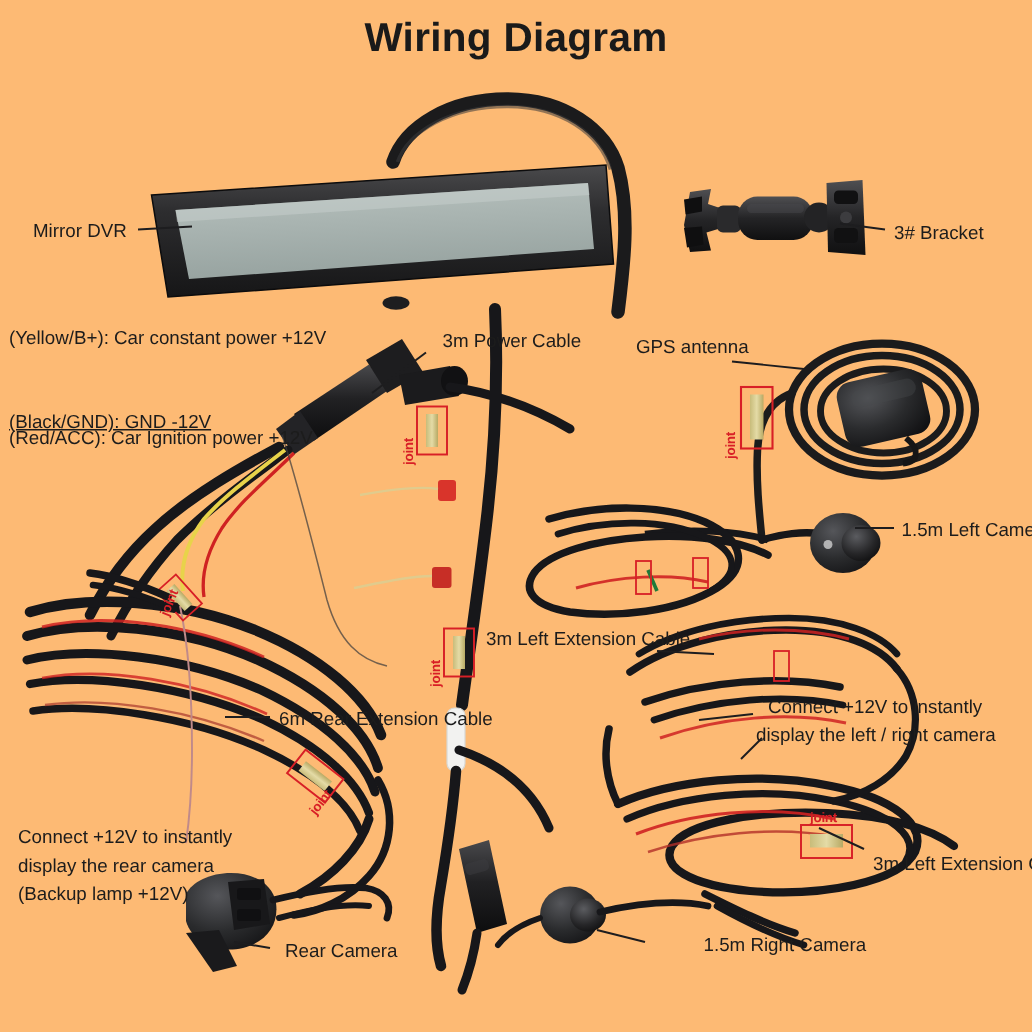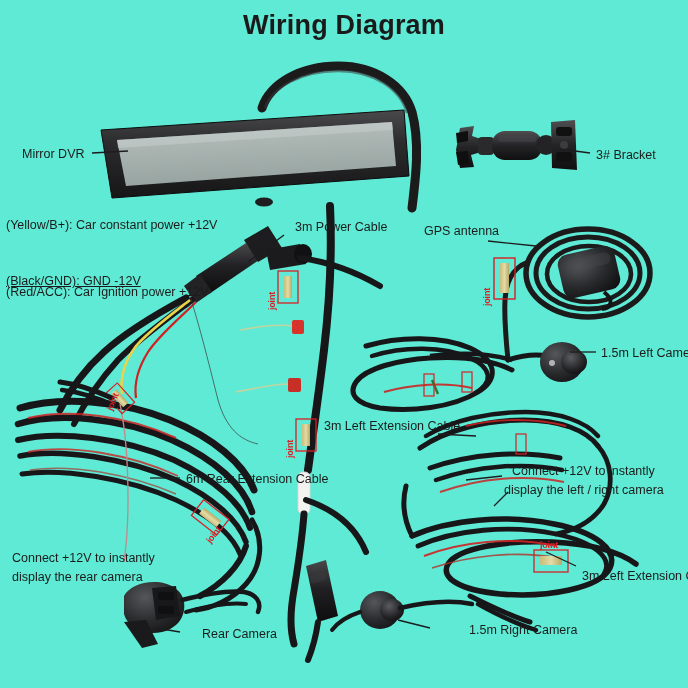--- a/index.html
+++ b/index.html
@@ -5,21 +5,21 @@
 <style>
   html, body {
     margin: 0;
     padding: 0;
     background: #ffffff;
   }
   #page {
     position: relative;
     width: 688px;
     height: 688px;
-    background: #5eead4;
+    background: #fdba74;
     overflow: hidden;
     font-family: "Liberation Sans", sans-serif;
     -webkit-font-smoothing: antialiased;
   }
   #diagram-svg {
     position: absolute;
     left: 0; top: 0;
     width: 688px;
     height: 688px;
   }
@@ -320,22 +320,23 @@
 
   <div class="lbl" style="left:582px; top:567px;">3m Left Extension Cable</div>
 
   <div class="lbl" style="left:186px; top:470px;">6m Rear Extension Cable</div>
 
   <div class="lbl" style="left:512px; top:462px;">Connect +12V to instantly</div>
   <div class="lbl" style="left:504px; top:481px;">display the left / right camera</div>
 
   <div class="lbl" style="left:12px; top:549px;">Connect +12V to instantly</div>
   <div class="lbl" style="left:12px; top:568px;">display the rear camera</div>
-
-  <div class="lbl" style="left:190px; top:625px;margin-left:12px;">Rear Camera</div>
+  <div class="lbl" style="left:12px; top:587px;">(Backup lamp +12V)</div>
+
+  <div class="lbl" style="left:190px; top:625px;">Rear Camera</div>
 
   <div class="lbl" style="left:438px; top:621px;margin-left:31px;">1.5m Right Camera</div>
 
   <div class="joint joint-v" style="left:277px; top:300px;">joint</div>
   <div class="joint joint-v" style="left:492px; top:296px;">joint</div>
   <div class="joint joint-v" style="left:295px; top:448px;">joint</div>
   <div class="joint" style="left:540px; top:540px;">joint</div>
   <div class="joint joint-d" style="left:212px; top:535px;">joint</div>
   <div class="joint joint-d2" style="left:114px; top:402px;">joint</div>
 

